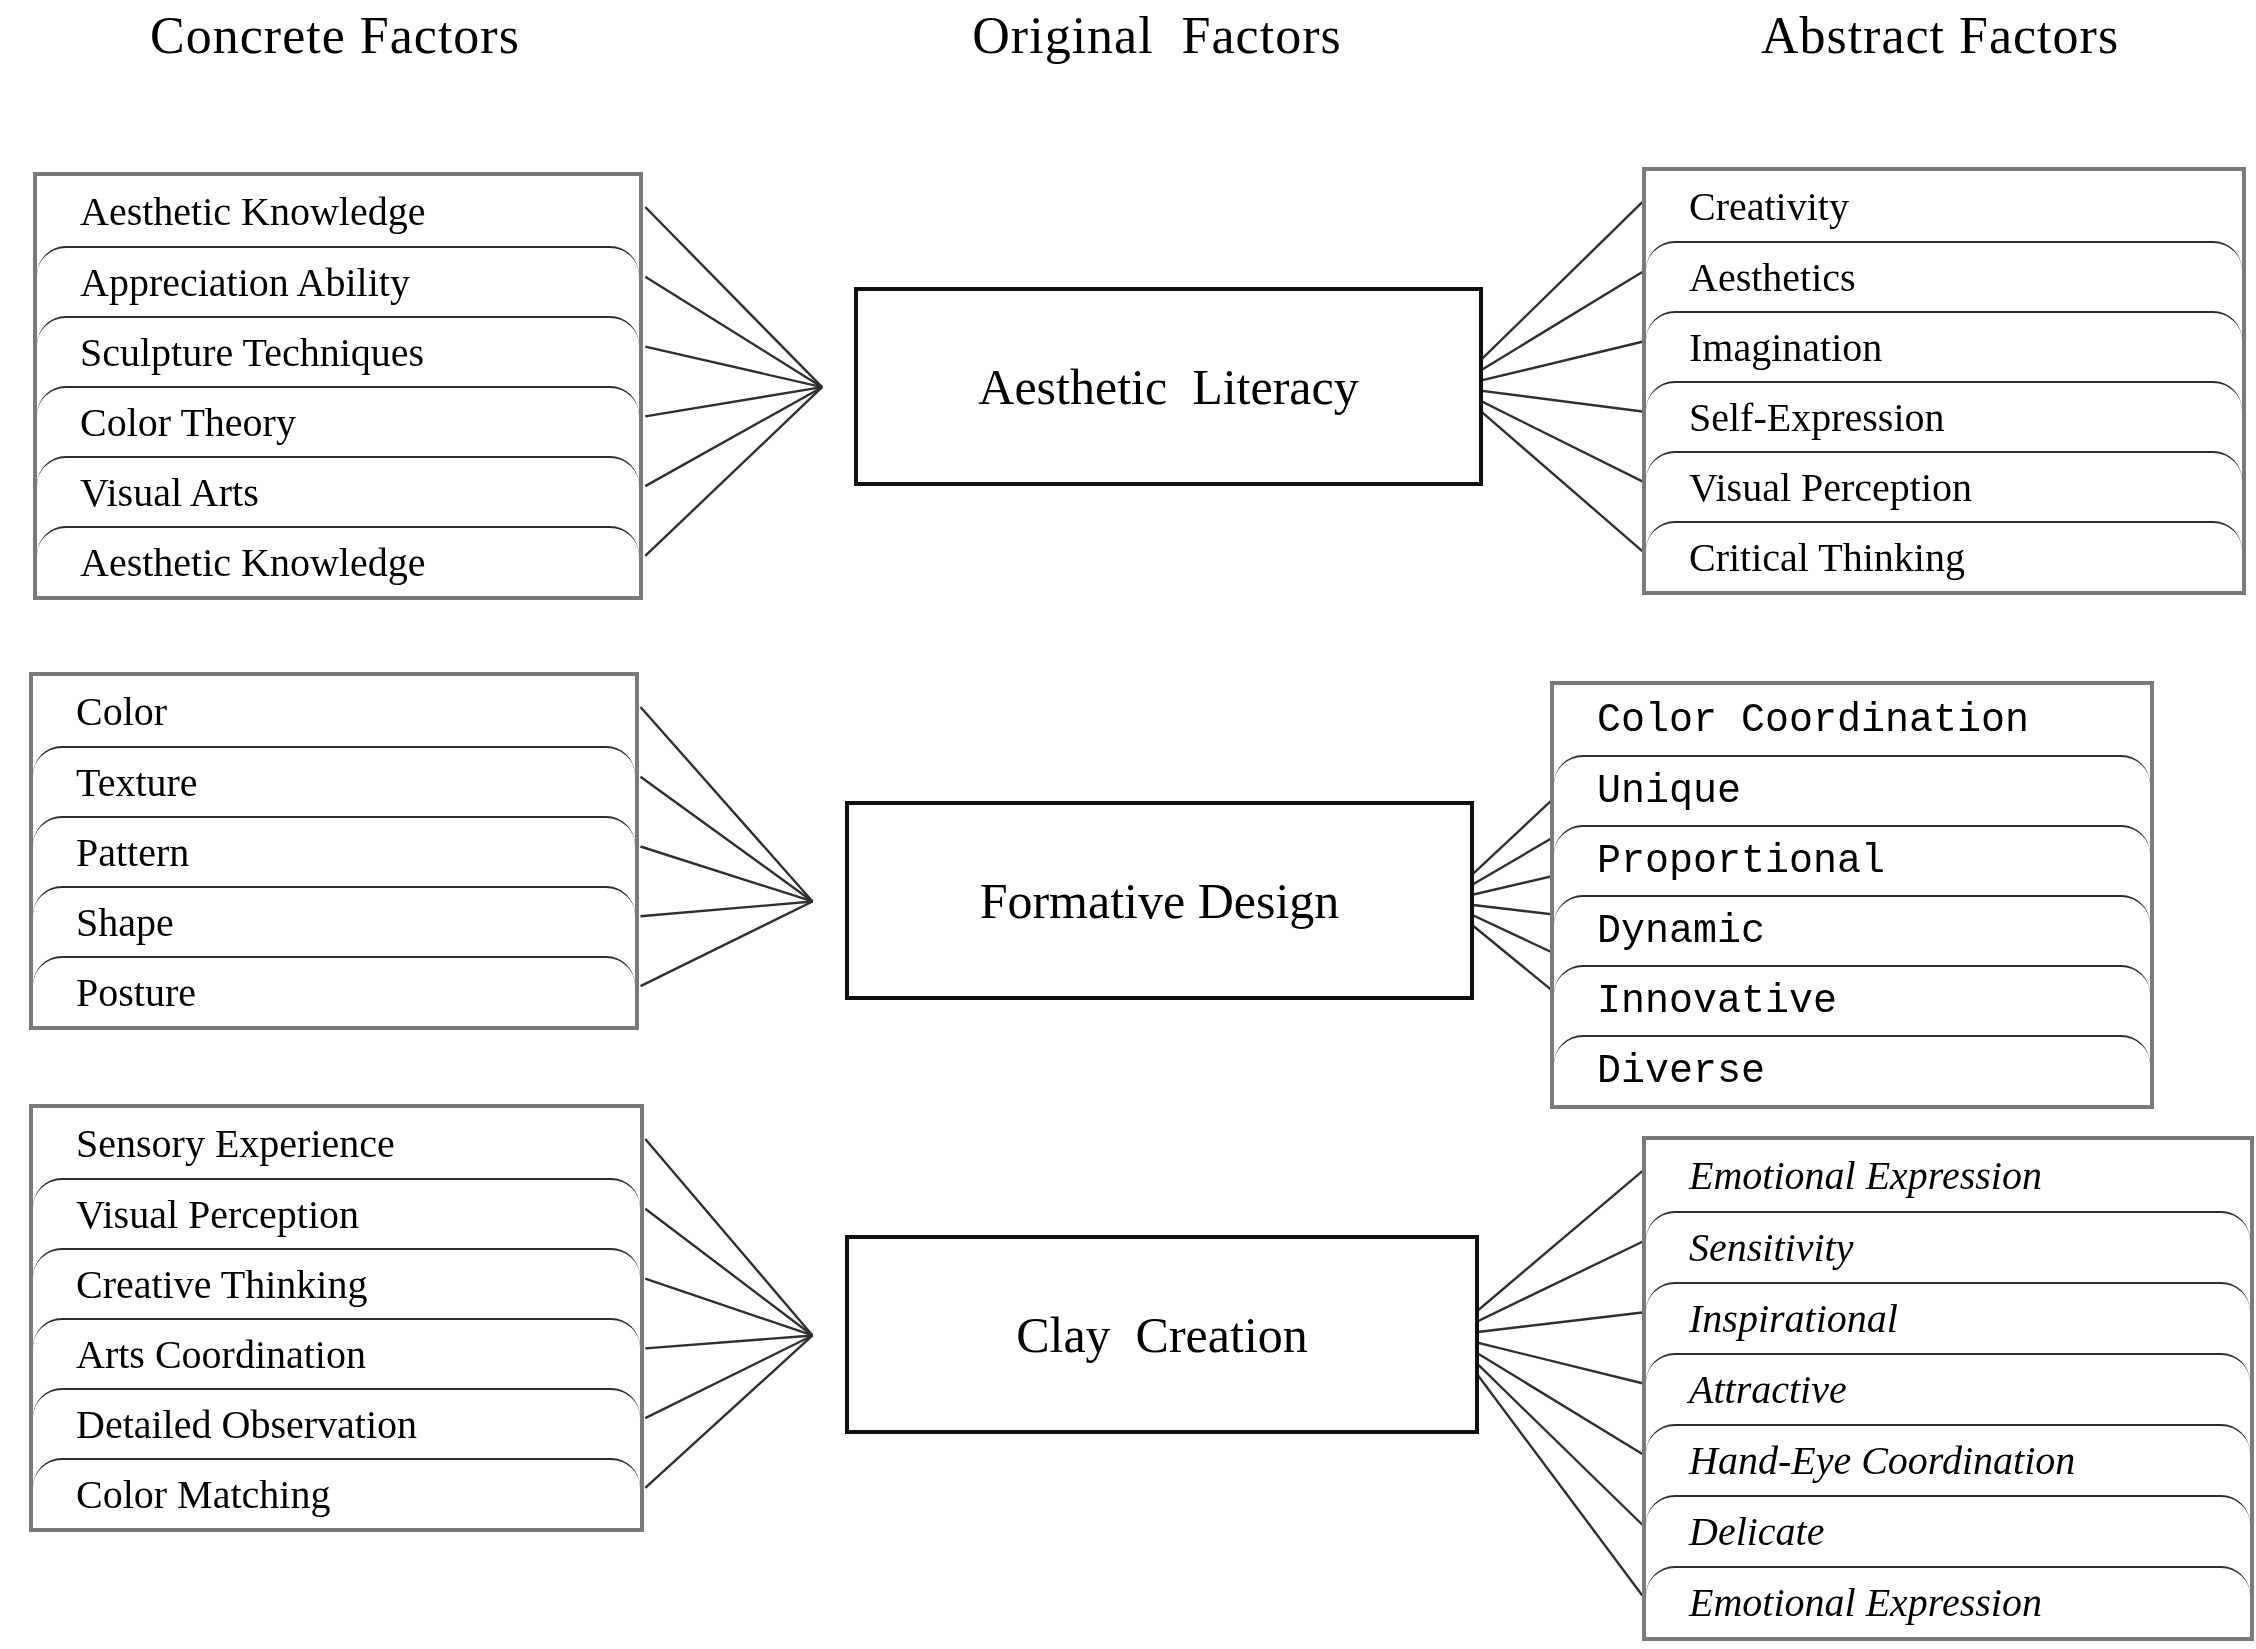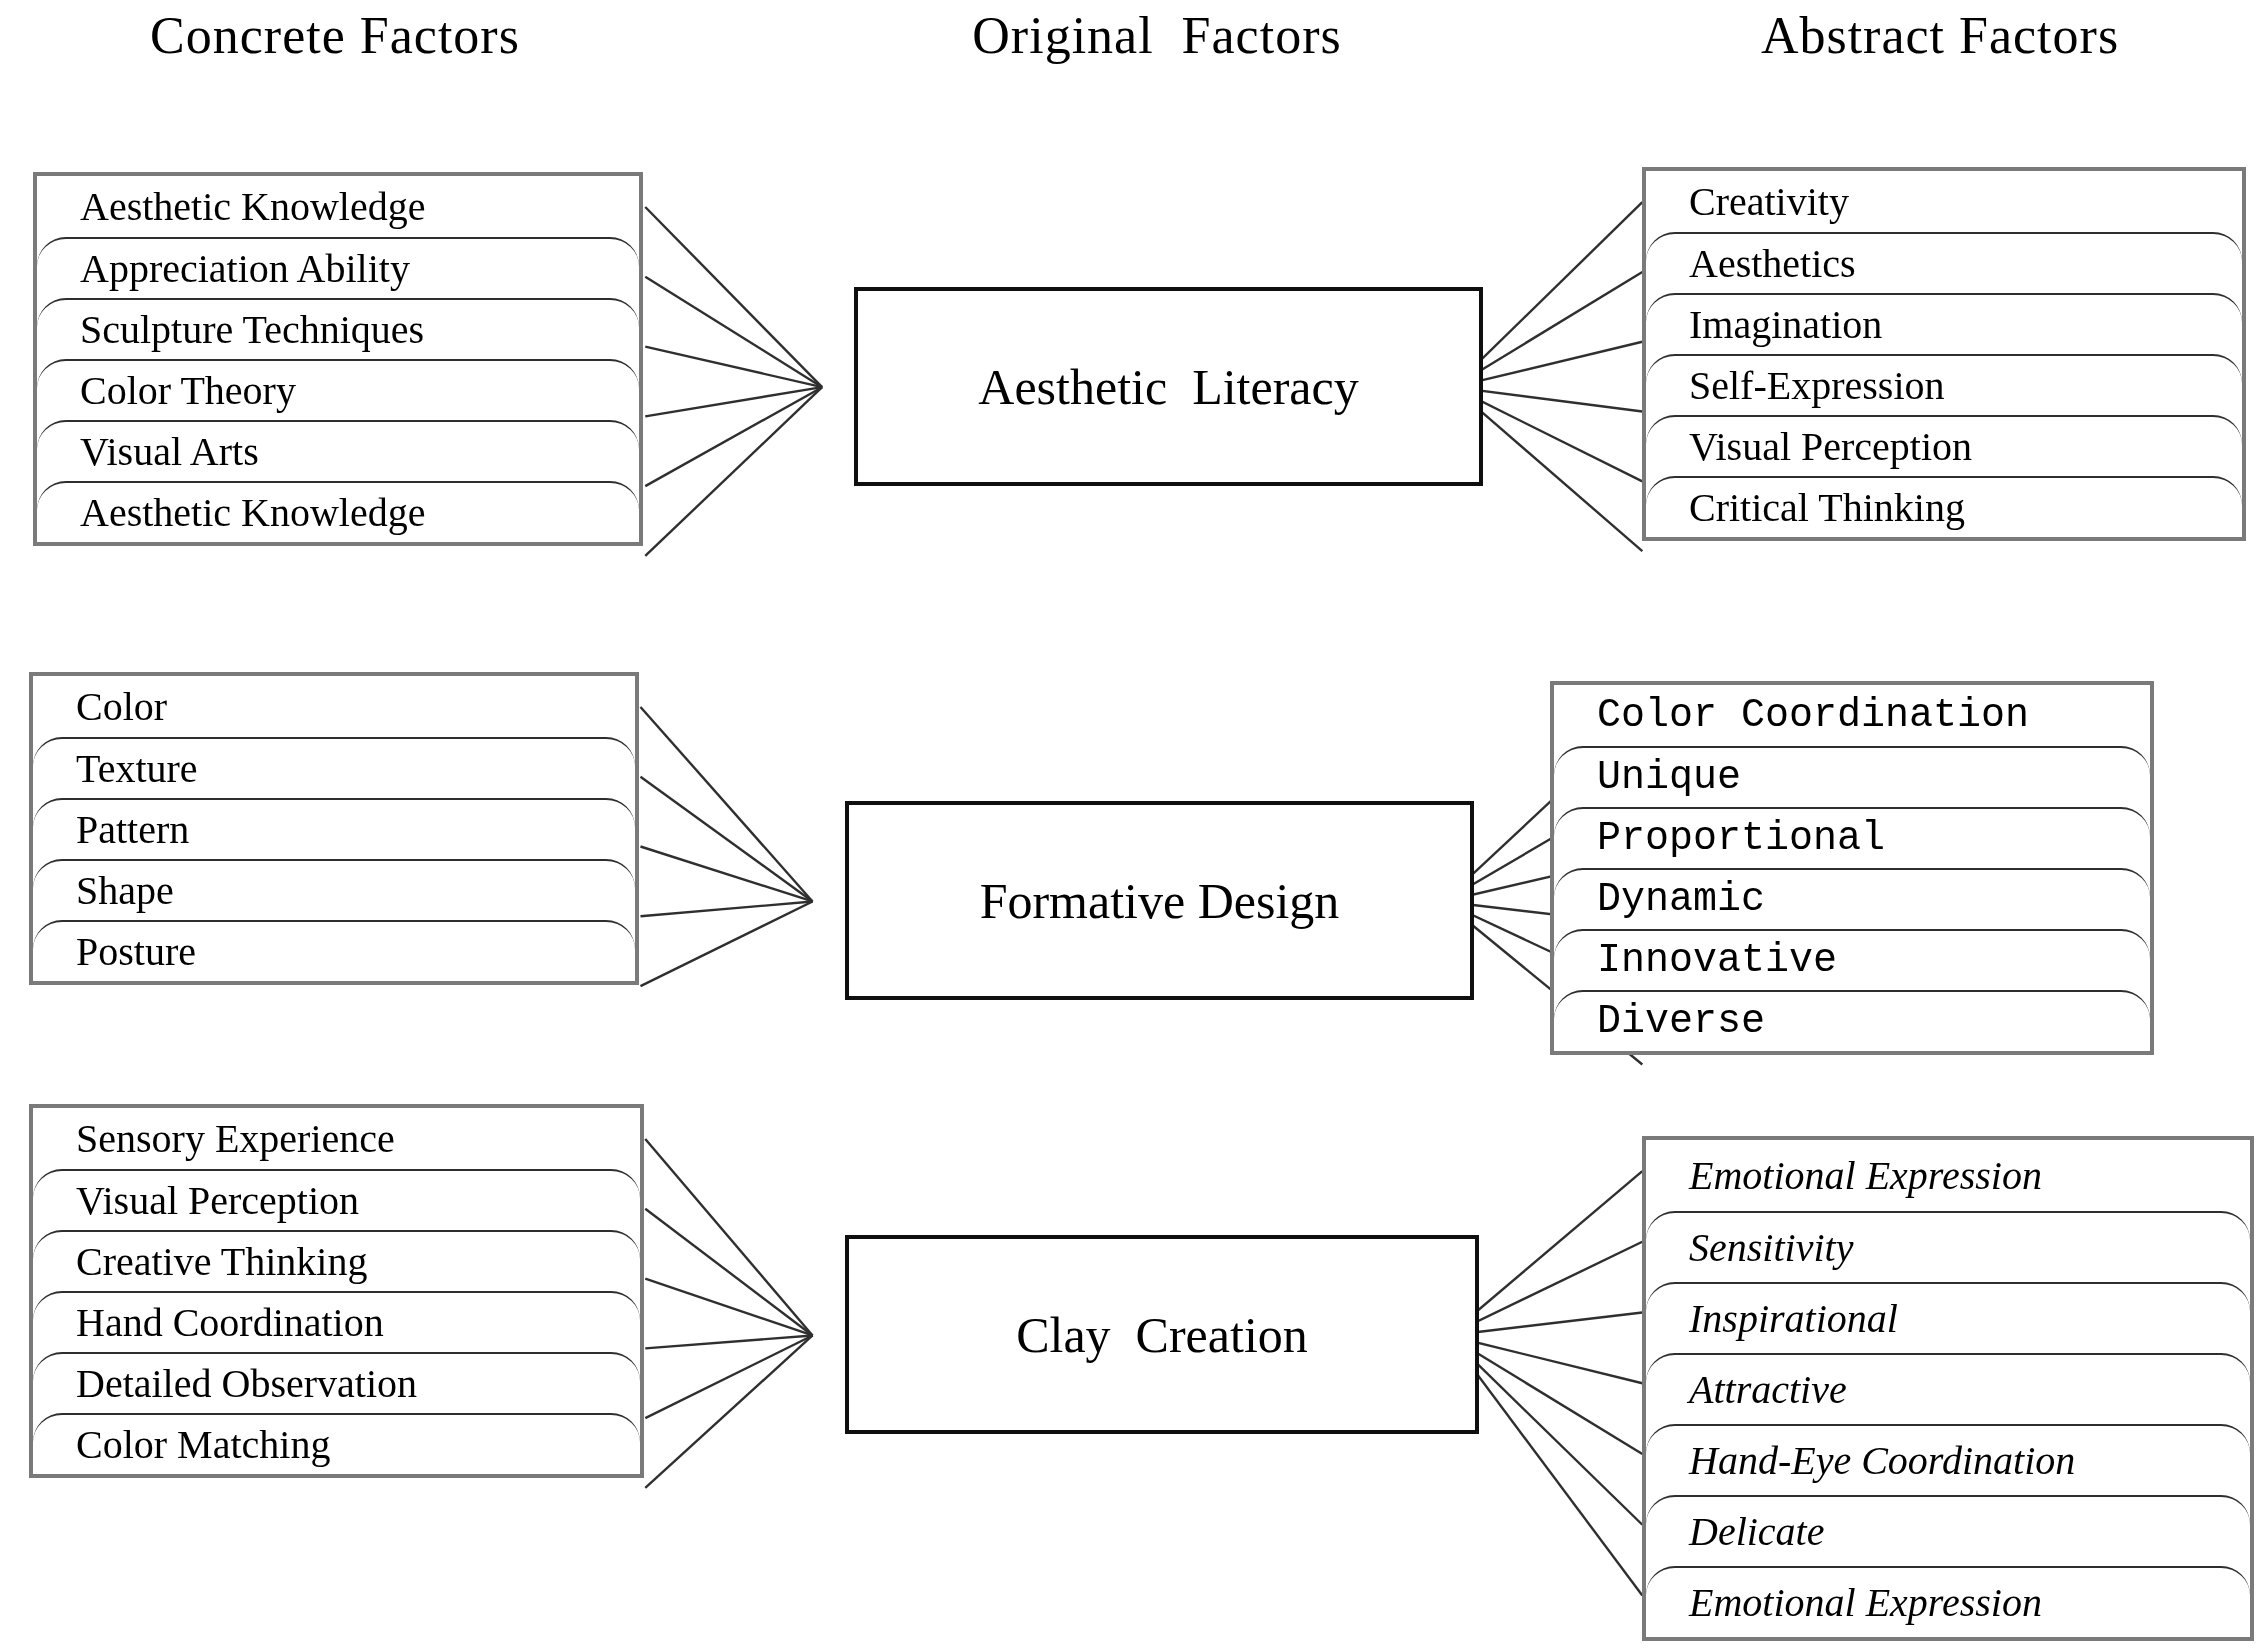--- a/index.html
+++ b/index.html
@@ -11,21 +11,21 @@
   .col-header {
     position:absolute; top:5.7px; transform:translateX(-50%);
     font-size:52px; letter-spacing:1px; white-space:pre; color:var(--ink,#000);
   }
   .ftable {
     position:absolute; background:#fff;
     border:4.8px solid var(--table-border,#7a7a7a);
     box-sizing:content-box;
   }
   .ftable .row {
-    height:61px; display:flex; align-items:center;
+    height:70px; display:flex; align-items:center;
     padding-left:43px; font-size:40px; white-space:nowrap;
     box-sizing:border-box; background:#fff;
   }
   .ftable .row + .row { border-top:2.9px solid var(--row-divider,#2e2e2e);border-radius:29px; }
   #right-2 .row { height:71px;font-style:italic; }
   .obox {
     position:absolute; background:#fff;
     border:4.8px solid var(--box-border,#0f0f0f);
     display:flex; align-items:center; justify-content:center;margin-left:32px;
   }
@@ -121,21 +121,21 @@
       <div class="row">Proportional</div>
       <div class="row">Dynamic</div>
       <div class="row">Innovative</div>
       <div class="row">Diverse</div>
     </div>
 
   <div class="ftable" id="left-2" style="left:29px; top:1104px; width:607px;">
       <div class="row">Sensory Experience</div>
       <div class="row">Visual Perception</div>
       <div class="row">Creative Thinking</div>
-      <div class="row">Hand Coordination</div>
+      <div class="row">Arts Coordination</div>
       <div class="row">Detailed Observation</div>
       <div class="row">Color Matching</div>
     </div>
 
   <div class="obox" id="box-2" style="left:813px; top:1235px; width:626px; height:191px;">
     <span class="olabel">Clay  Creation</span>
   </div>
 
   <div class="ftable" id="right-2" style="left:1642px; top:1136px; width:604px;">
       <div class="row">Emotional Expression</div>

